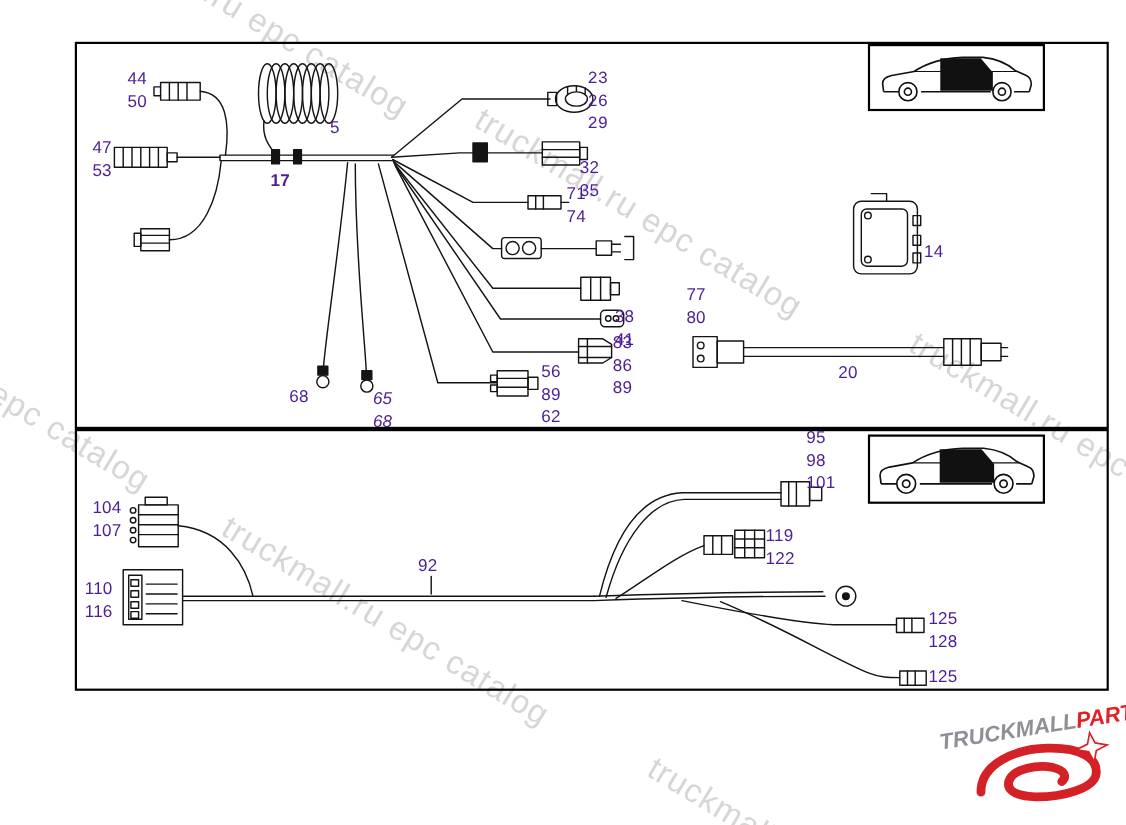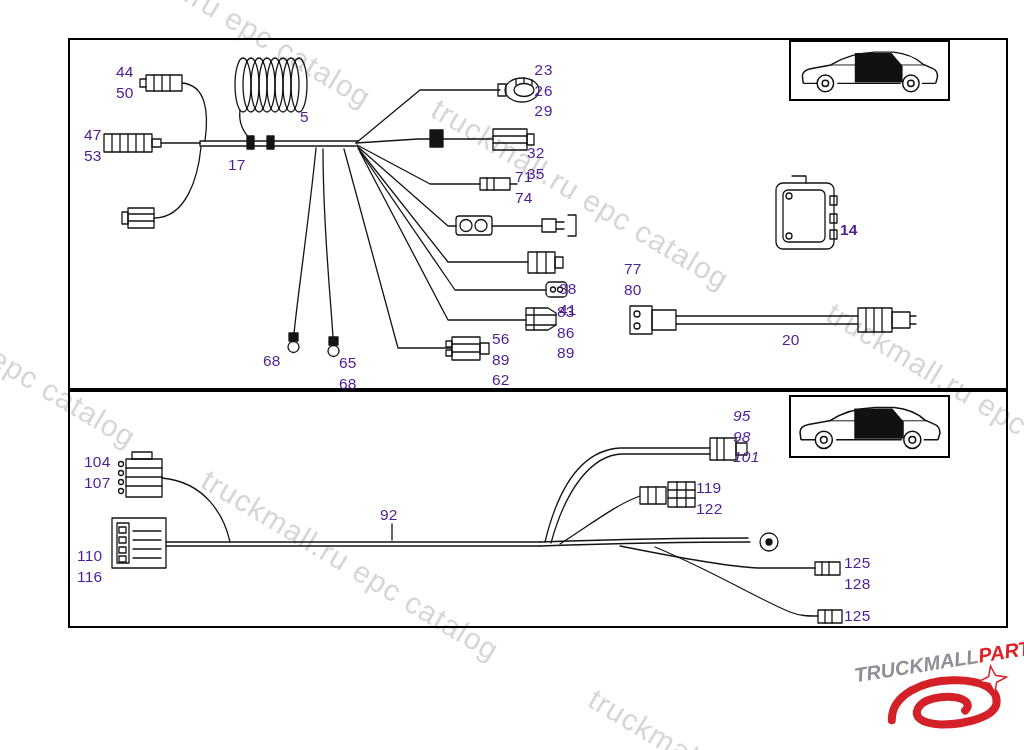--- a/index.html
+++ b/index.html
@@ -268,51 +268,51 @@
   <div class="carbox" style="left:789px; top:395px; width:161px; height:63px;">
     <svg width="157" height="59" viewBox="0 0 160 62">
         <use href="#car-sym"></use>
       </svg>
   </div>
 
   <div class="lbl" style="left:116px; top:62px;">44
 50</div>
   <div class="lbl" style="left:84px;  top:125px;">47
 53</div>
-  <div class="lbl" style="left:228px; top:155px;">17</div>
+  <div class="lbl" style="left:246px; top:155px;font-weight:bold;">17</div>
   <div class="lbl" style="left:300px; top:107px;">5</div>
   <div class="lbl" style="left:534px; top:61px;font-family:Liberation Mono, monospace;">23
 26
 29</div>
   <div class="lbl" style="left:527px; top:122px;margin-top:21px;">32
 35</div>
   <div class="lbl" style="left:515px; top:167px;">71
 74</div>
   <div class="lbl" style="left:624px; top:214px;margin-top:45px;">77
 80</div>
   <div class="lbl" style="left:559px; top:246px;margin-top:33px;">38
 41</div>
   <div class="lbl" style="left:557px; top:302px;">83
 86
 89</div>
   <div class="lbl" style="left:492px; top:329px;">56
 89
 62</div>
   <div class="lbl" style="left:263px; top:351px;">68</div>
-  <div class="lbl" style="left:339px; top:353px;">65
+  <div class="lbl" style="left:339px; top:353px;font-style:italic;">65
 68</div>
-  <div class="lbl" style="left:840px; top:220px;font-weight:bold;">14</div>
-  <div class="lbl" style="left:762px; top:330px;margin-left:20px;">20</div>
-
-  <div class="lbl" style="left:733px; top:406px;font-style:italic;">95
+  <div class="lbl" style="left:840px; top:220px;">14</div>
+  <div class="lbl" style="left:762px; top:330px;">20</div>
+
+  <div class="lbl" style="left:733px; top:389px;">95
 98
 101</div>
   <div class="lbl" style="left:84px;  top:452px;">104
 107</div>
-  <div class="lbl" style="left:77px;  top:546px;">110
+  <div class="lbl" style="left:77px;  top:526px;">110
 116</div>
   <div class="lbl" style="left:380px; top:505px;">92</div>
   <div class="lbl" style="left:696px; top:478px;">119
 122</div>
   <div class="lbl" style="left:844px; top:553px;">125
 128</div>
   <div class="lbl" style="left:844px; top:606px;">125</div>
 
   <div class="logo">
     <div class="logo-text">

